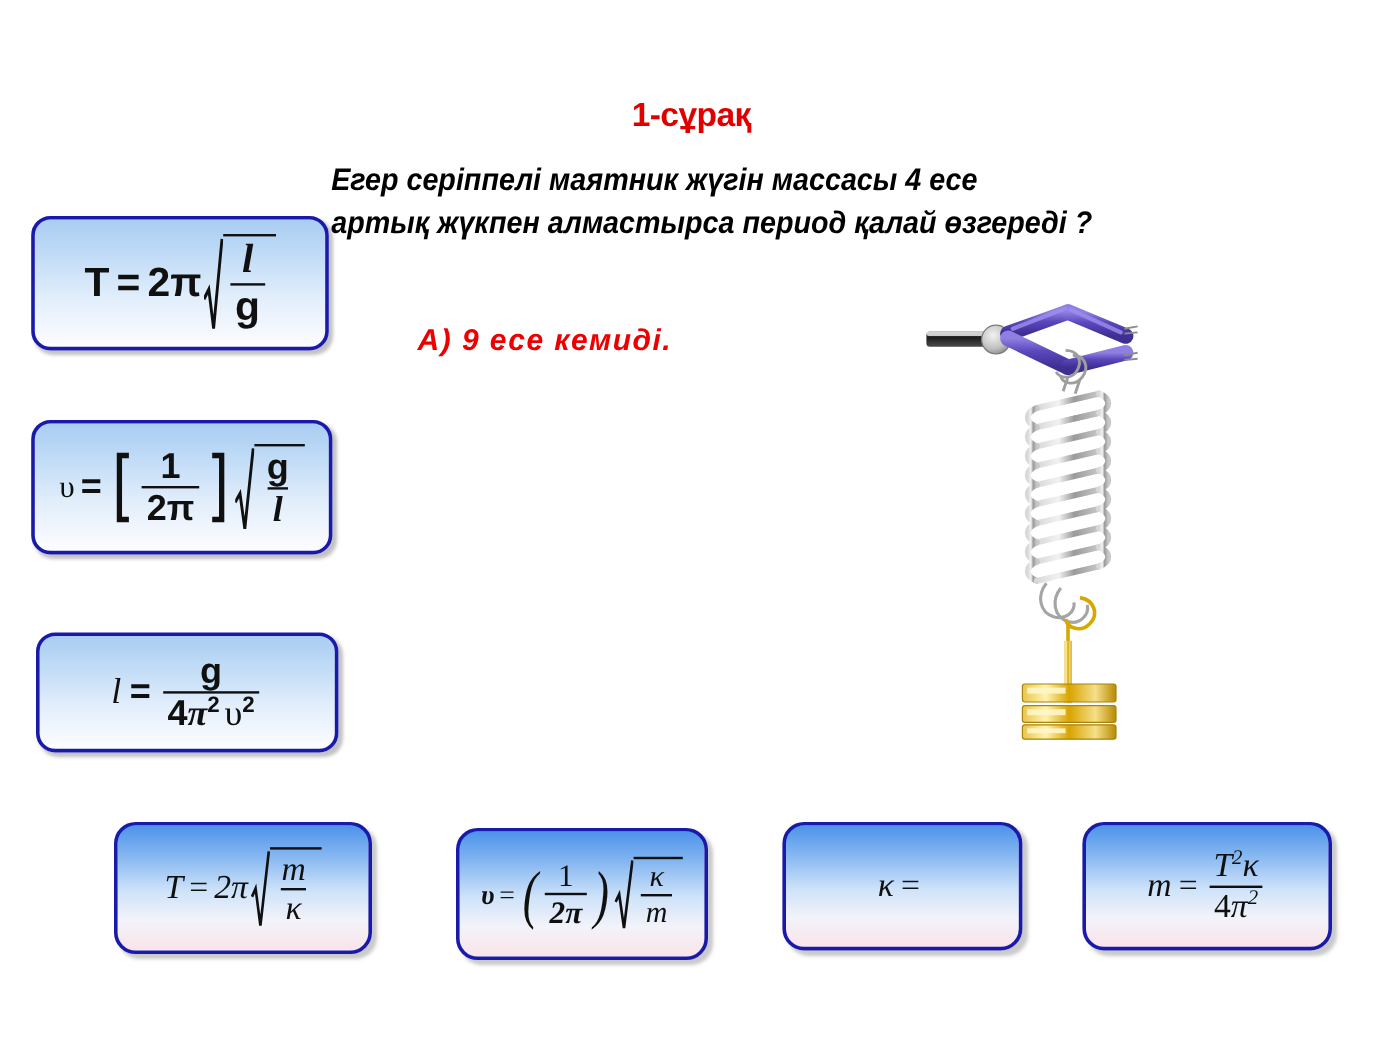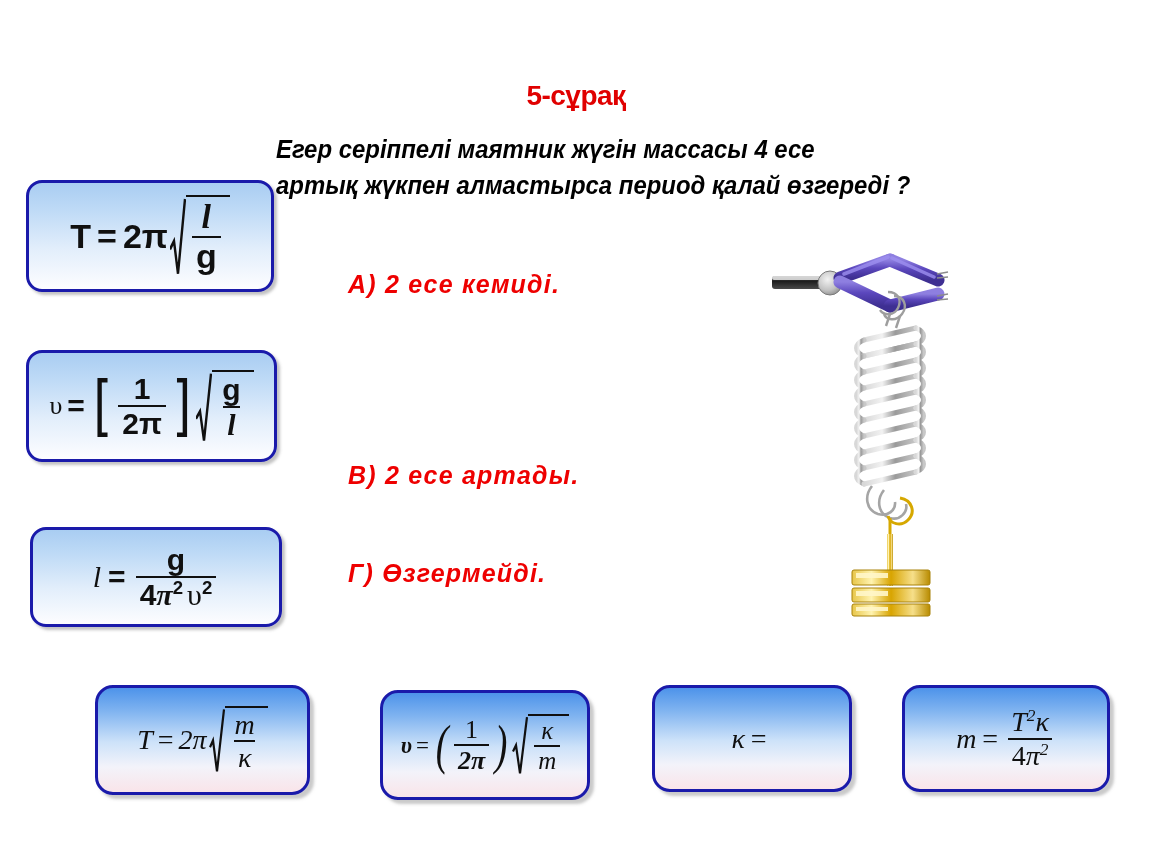--- a/index.html
+++ b/index.html
@@ -175,30 +175,28 @@
     width: 230px;
     height: 375px;
     z-index: 2;
   }
 </style>
 </head>
 <body>
 
 <div class="slide">
 
-  <div id="quiz-title">5-сұрақ</div>
+  <div id="quiz-title">1-сұрақ</div>
 
   <div id="question-block">
     <div class="qline">Егер серіппелі маятник жүгін массасы 4 есе</div>
     <div class="qline">артық жүкпен алмастырса период қалай өзгереді ?</div>
   </div>
 
-  <div class="answer-option" id="answer-a">А) 2 есе кемиді.</div>
-  <div class="answer-option" id="answer-c">В) 2 есе артады.</div>
-  <div class="answer-option" id="answer-d">Г) Өзгермейді.</div>
+  <div class="answer-option" id="answer-a">А) 9 есе кемиді.</div>
 
   <div class="fbox" id="formula-box-period">
     <span class="math math-sans" style="font-size:34px;">
       <span>T</span>
       <span style="padding:0 6px;">=</span>
       <span>2π</span>
       <span class="sqrt">
         <span class="radical">
           <svg viewBox="0 0 16 60" preserveAspectRatio="none" aria-hidden="true">
             <polyline points="0,40 4,34 8,58 15,3" fill="none" stroke="#101010" stroke-width="2.4"></polyline>

